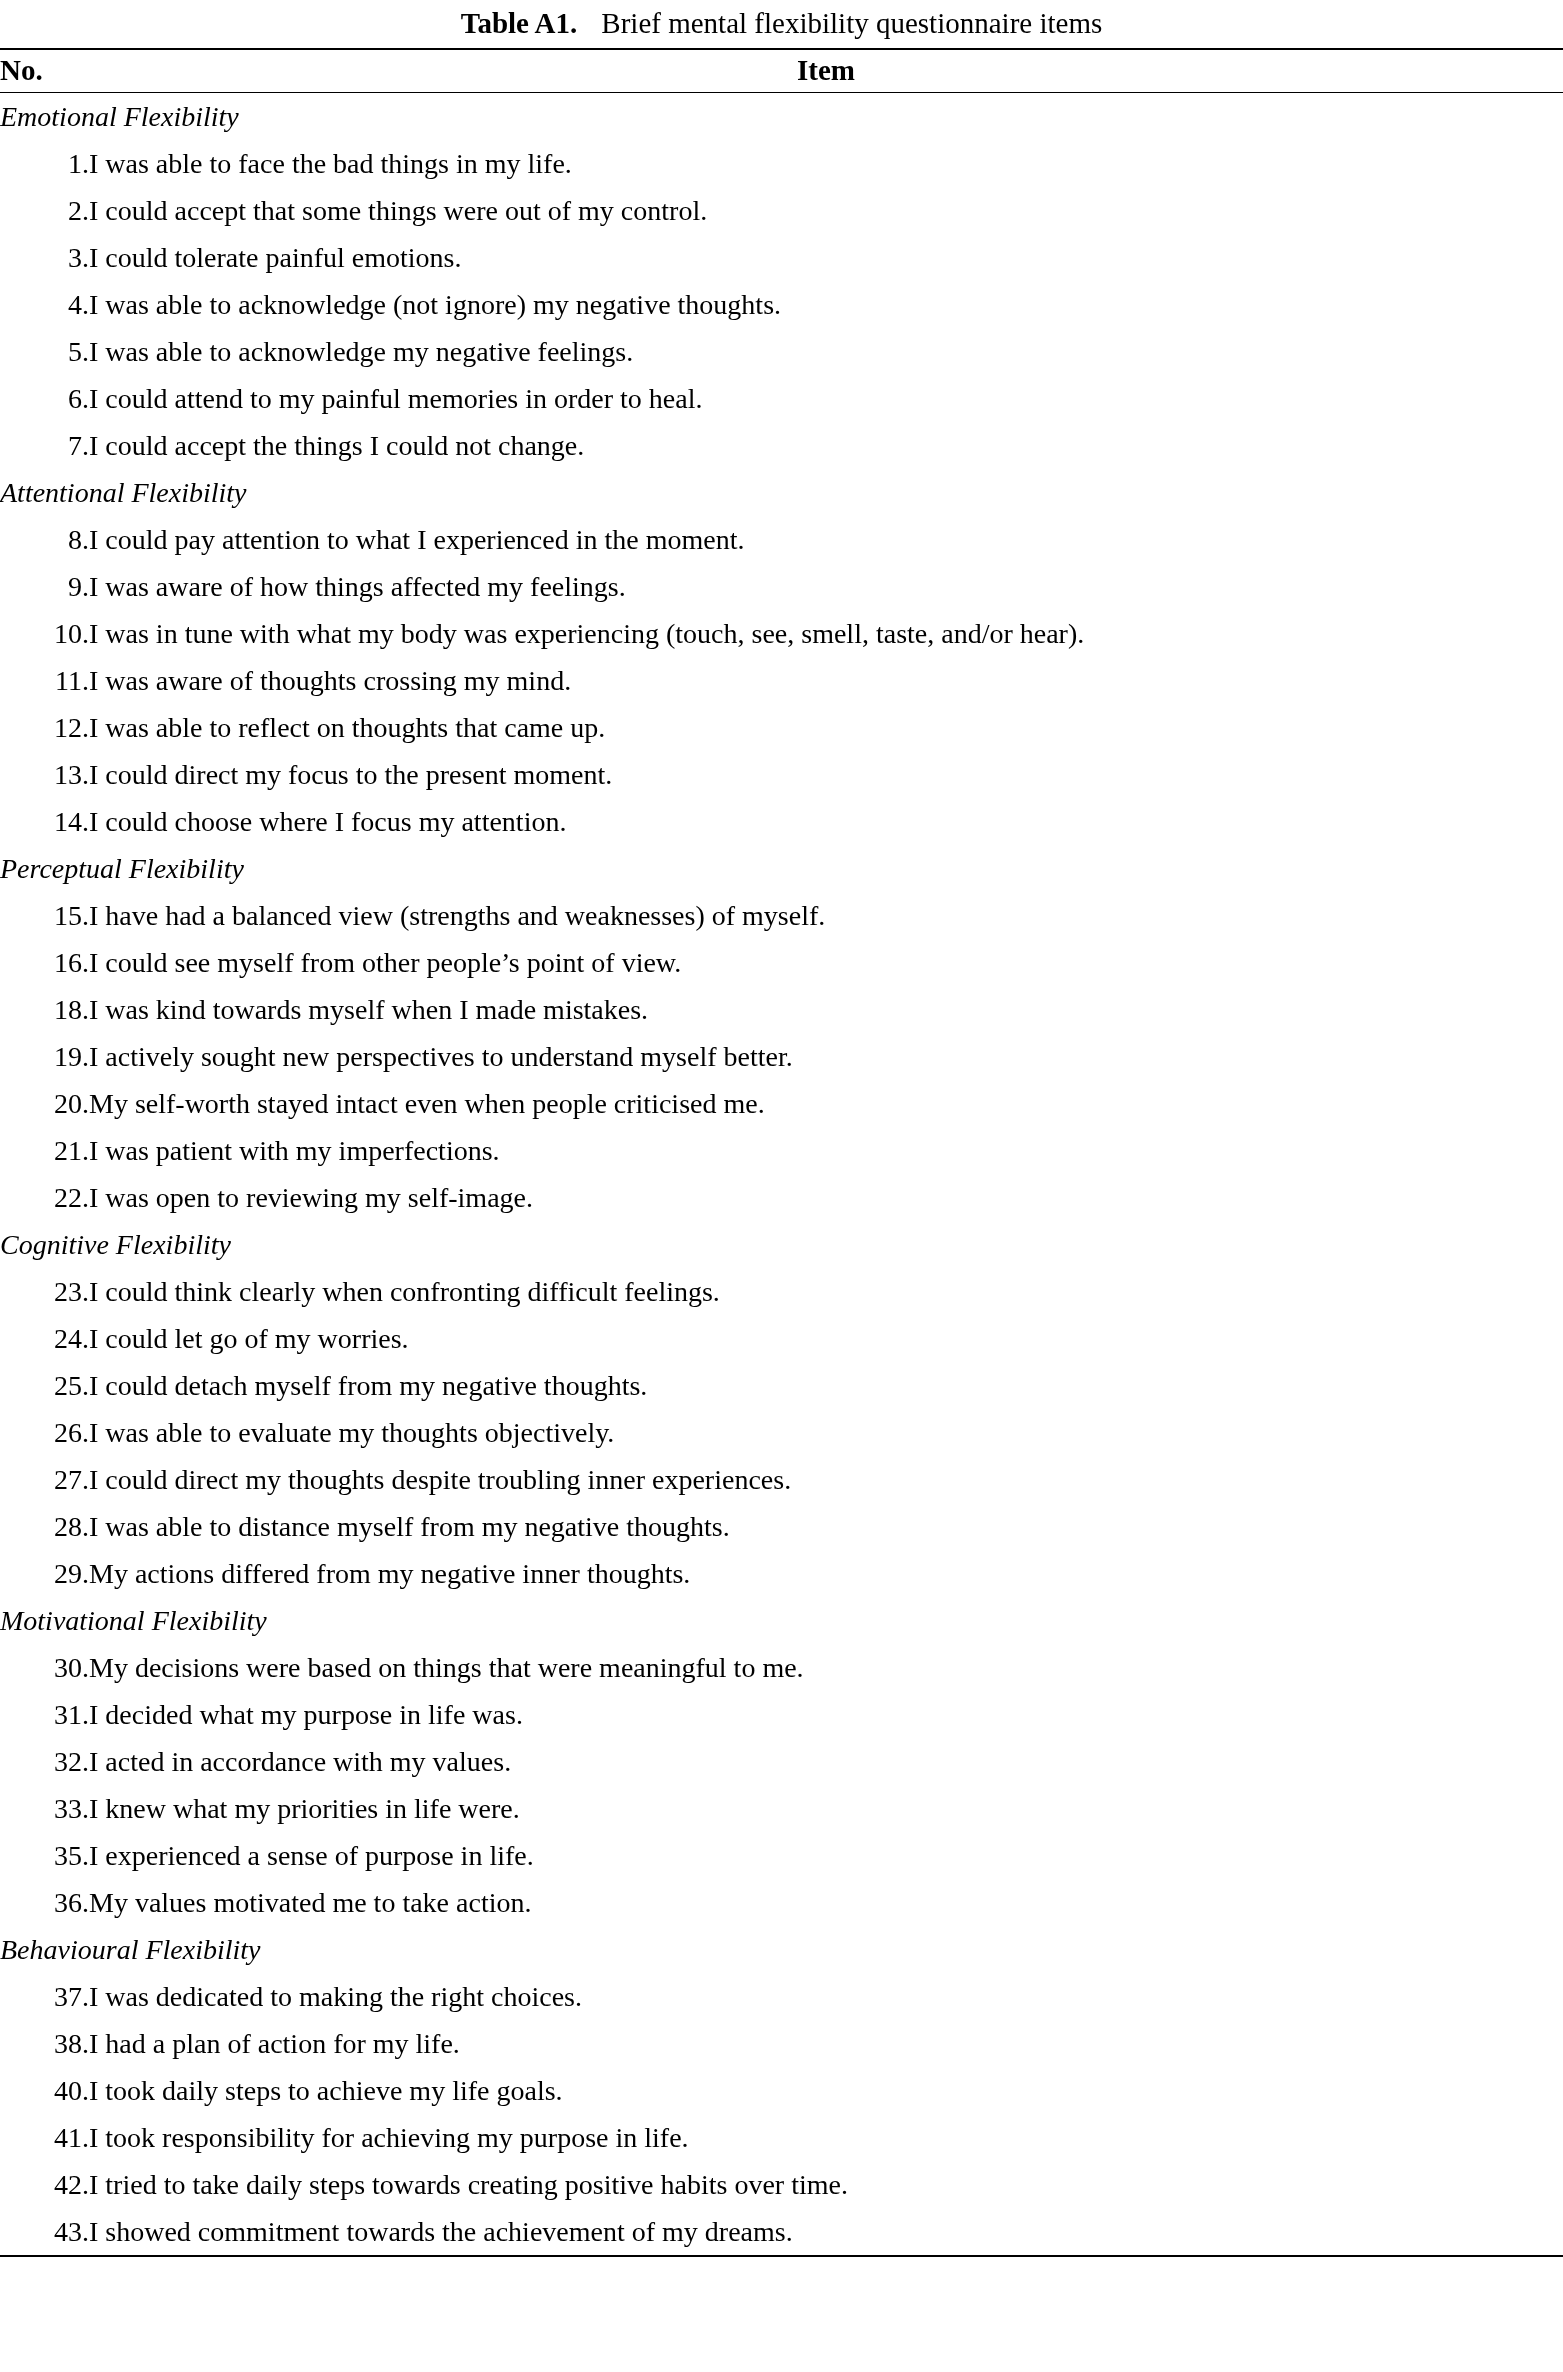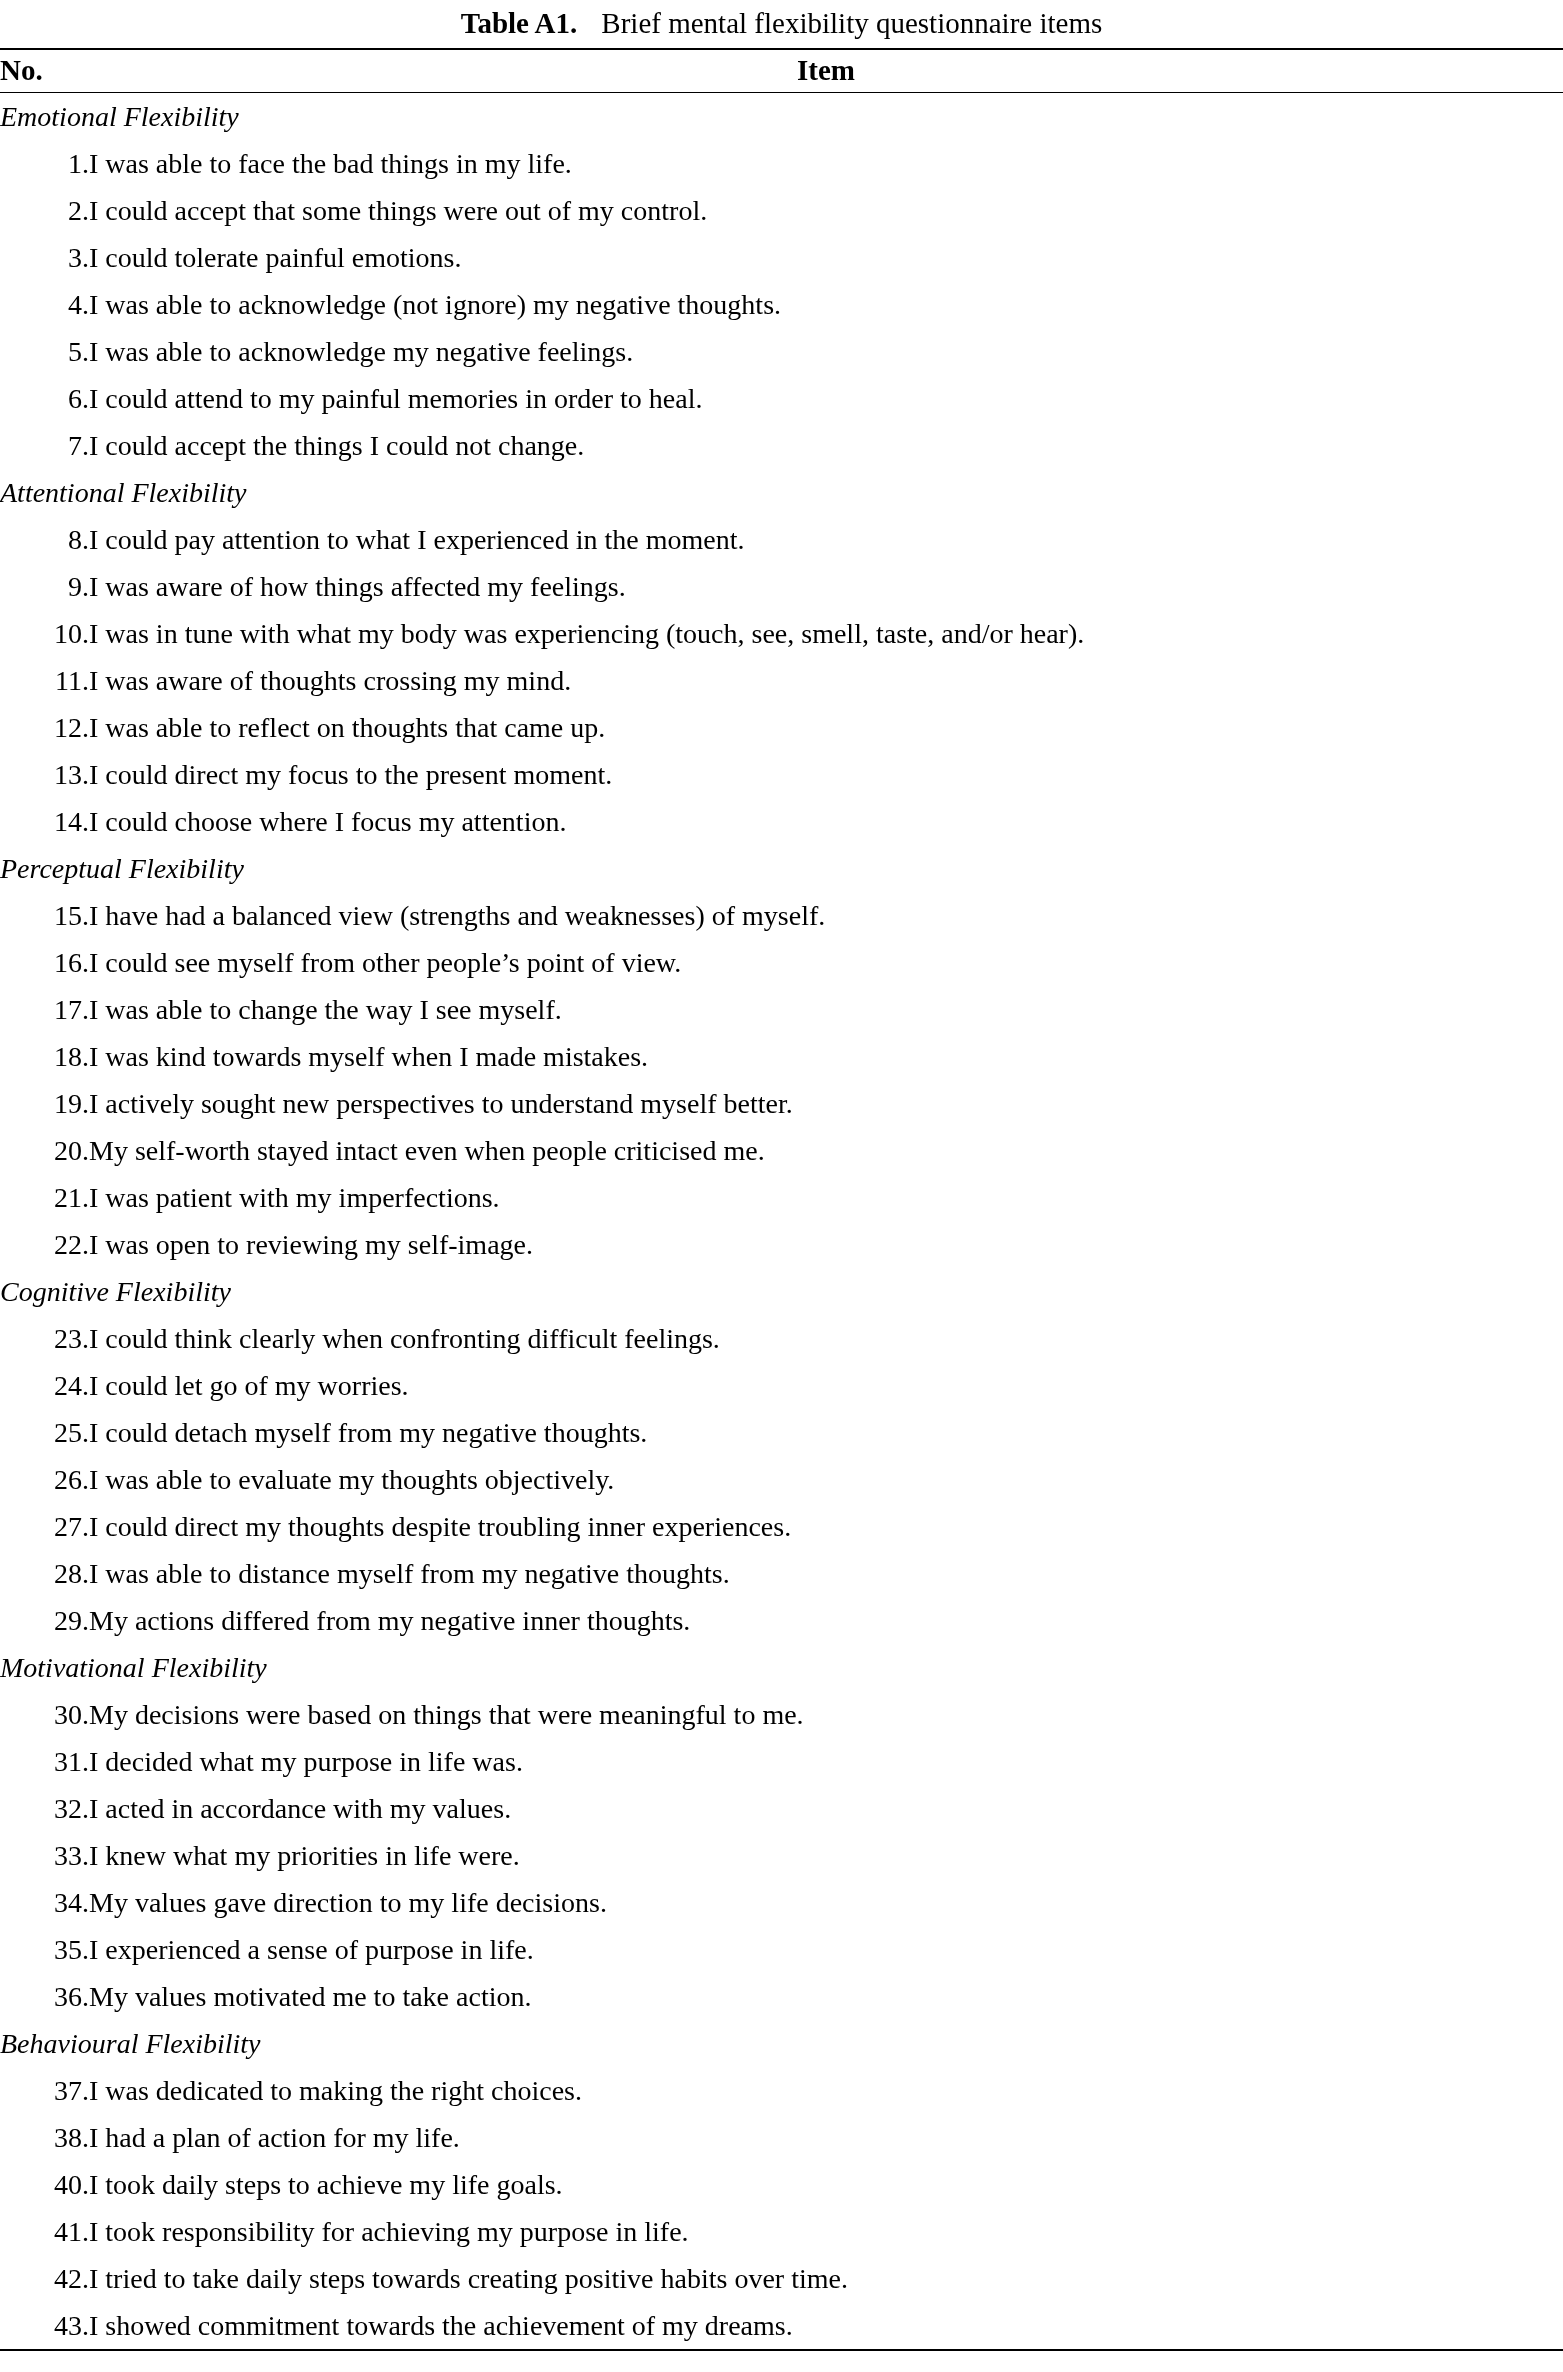--- a/index.html
+++ b/index.html
@@ -158,24 +158,20 @@
         </tr>
         <tr>
           <td class="no-cell">15.</td>
           <td class="item-cell">I have had a balanced view (strengths and weaknesses) of myself.</td>
         </tr>
         <tr>
           <td class="no-cell">16.</td>
           <td class="item-cell">I could see myself from other people’s point of view.</td>
         </tr>
         <tr>
-          <td class="no-cell">17.</td>
-          <td class="item-cell">I was able to change the way I see myself.</td>
-        </tr>
-        <tr>
           <td class="no-cell">18.</td>
           <td class="item-cell">I was kind towards myself when I made mistakes.</td>
         </tr>
         <tr>
           <td class="no-cell">19.</td>
           <td class="item-cell">I actively sought new perspectives to understand myself better.</td>
         </tr>
         <tr>
           <td class="no-cell">20.</td>
           <td class="item-cell">My self-worth stayed intact even when people criticised me.</td>
@@ -232,24 +228,20 @@
         </tr>
         <tr>
           <td class="no-cell">32.</td>
           <td class="item-cell">I acted in accordance with my values.</td>
         </tr>
         <tr>
           <td class="no-cell">33.</td>
           <td class="item-cell">I knew what my priorities in life were.</td>
         </tr>
         <tr>
-          <td class="no-cell">34.</td>
-          <td class="item-cell">My values gave direction to my life decisions.</td>
-        </tr>
-        <tr>
           <td class="no-cell">35.</td>
           <td class="item-cell">I experienced a sense of purpose in life.</td>
         </tr>
         <tr>
           <td class="no-cell">36.</td>
           <td class="item-cell">My values motivated me to take action.</td>
         </tr>
         <tr>
           <td colspan="2" class="section-cell">Behavioural Flexibility</td>
         </tr>

